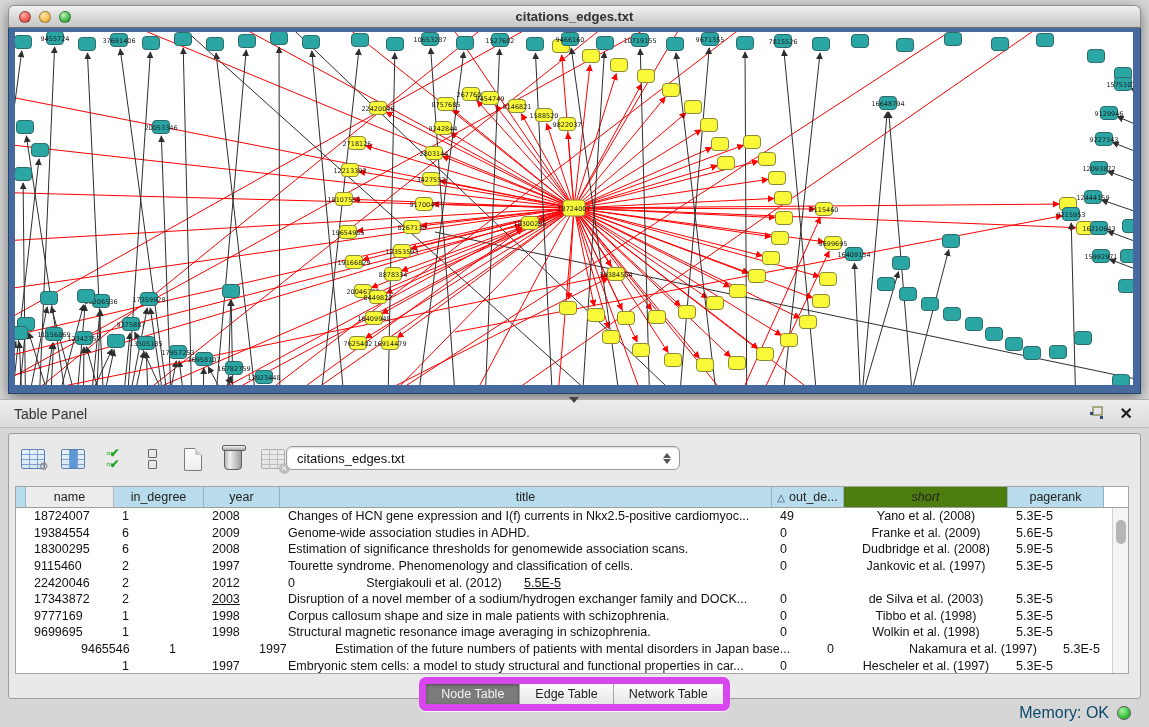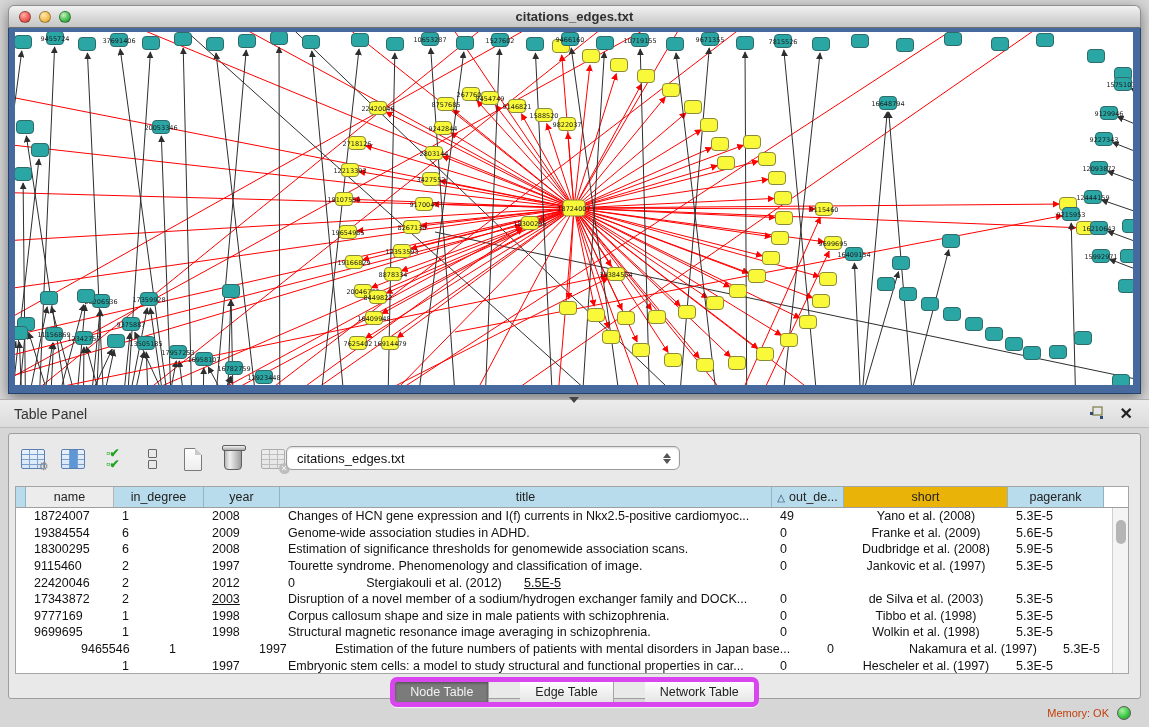--- a/index.html
+++ b/index.html
@@ -57,30 +57,30 @@
   .th.gray { background:#ececec; border-right:1px solid #b5b5b5; }
   .sortglyph { font-size:10px; color:#246; margin-right:4px; }
   .tbody { flex:1; overflow:hidden; position:relative; }
   .tr { display:flex; height:16.6px; align-items:center; }
   .td { font-size:12.5px; color:#111; white-space:nowrap; overflow:hidden; flex:none; padding:0 8px; }
   .td.center { text-align:center; }
   .vscroll { position:absolute; right:0; top:0; width:16px; height:100%; background:#f4f4f4; border-left:1px solid #cfcfcf; }
   .vthumb { position:absolute; left:3px; top:12px; width:10px; height:24px; background:#b5b5b5; border-radius:6px; }
 
   .tabs { position:absolute; left:0; right:0; top:243px; display:flex; justify-content:center; }
-  .tabgroup { display:flex; border:5px solid #d946ef; border-radius:7px; overflow:hidden;
-    box-shadow:0 1px 1px rgba(255,255,255,.8);gap:31px; }
+  .tabgroup { display:flex; border:7px solid #d946ef; border-radius:7px; overflow:hidden;
+    box-shadow:0 1px 1px rgba(255,255,255,.8); }
   .tab { font-size:12.5px; padding:3px 15px; background:linear-gradient(#fdfdfd,#e6e6e6); color:#222;
     border-right:1px solid #a5a5a5; }
   .tab:last-child { border-right:none; }
   .tab.active { background:#7b7b7b; color:#f2f2f2; box-shadow:inset 0 1px 3px rgba(0,0,0,.4); }
 
   .statusbar { position:absolute; left:0; top:699px; width:1149px; height:28px; display:flex;
     align-items:center; justify-content:flex-end; }
-  .mem-label { font-size:11px; color:#c2410c; margin-right:8px; }
+  .mem-label { font-size:16px; color:#0c4a6e; margin-right:8px; }
   .mem-dot { width:14px; height:14px; border-radius:50%; margin-right:18px;
     background:radial-gradient(circle at 35% 30%, #a9f2a0, #35c33f 60%, #1f8f2a); border:1px solid #5a5a5a; }
 
   
   .mini-table { width:24px; height:20px; border:1px solid #5a7fb0; background:
     linear-gradient(#eaf2fb,#d7e6f6); position:relative; border-radius:2px; }
   .mini-table:before { content:""; position:absolute; left:0; right:0; top:4px; height:1px; background:#7ba0cc;
     box-shadow:0 5px 0 #7ba0cc, 0 10px 0 #7ba0cc; }
   .mini-table:after { content:""; position:absolute; top:0; bottom:0; left:7px; width:1px; background:#7ba0cc;
     box-shadow:8px 0 0 #7ba0cc; }
@@ -859,21 +859,21 @@
         <div class="th" style="width: 76px; background: rgb(185, 220, 236);">
           <span>year</span>
         </div>
         <div class="th" style="width: 492px; background: rgb(185, 220, 236);">
           <span>title</span>
         </div>
         <div class="th" style="width: 72px; background: rgb(185, 220, 236);">
           <span class="sortglyph">△</span>
           <span>out_de...</span>
         </div>
-        <div class="th" style="width: 164px; background: #eab308;">
+        <div class="th" style="width: 164px; background: #4d7c0f; font-style: italic;">
           <span>short</span>
         </div>
         <div class="th" style="width: 96px; background: rgb(185, 220, 236);">
           <span>pagerank</span>
         </div>
       </div>
     <div class="tbody" id="tbody">
       <div class="tr">
           <div class="td" style="width: 10px; padding: 0px;"></div>
           <div class="td" style="width: 88px;">18724007</div>
@@ -902,21 +902,21 @@
           <div class="td" style="width: 492px;">Estimation of significance thresholds for genomewide association scans.</div>
           <div class="td" style="width: 72px;">0</div>
           <div class="td center" style="width: 164px;">Dudbridge et al. (2008)</div>
           <div class="td" style="width: 96px;">5.9E-5</div>
         </div>
         <div class="tr">
           <div class="td" style="width: 10px; padding: 0px;"></div>
           <div class="td" style="width: 88px;">9115460</div>
           <div class="td" style="width: 90px;">2</div>
           <div class="td" style="width: 76px;">1997</div>
-          <div class="td" style="width: 492px;">Tourette syndrome. Phenomenology and classification of image.</div>
+          <div class="td" style="width: 492px;">Tourette syndrome. Phenomenology and classification of cells.</div>
           <div class="td" style="width: 72px;">0</div>
           <div class="td center" style="width: 164px;">Jankovic et al. (1997)</div>
           <div class="td" style="width: 96px;">5.3E-5</div>
         </div>
         <div class="tr">
           <div class="td" style="width: 10px; padding: 0px;"></div>
           <div class="td" style="width: 88px;">22420046</div>
           <div class="td" style="width: 90px;">2</div>
           <div class="td" style="width: 76px;">2012</div>
           <div class="td" style="width: 72px;">0</div>

